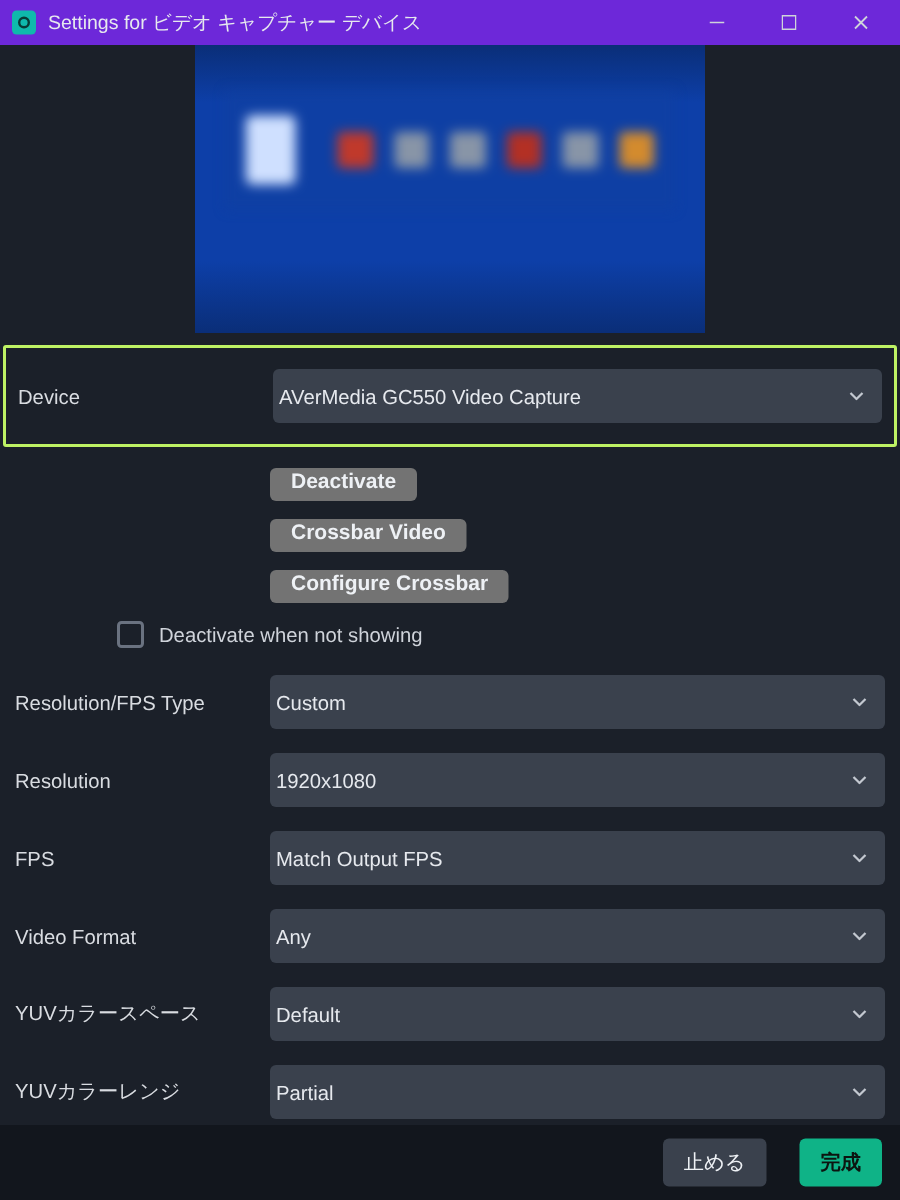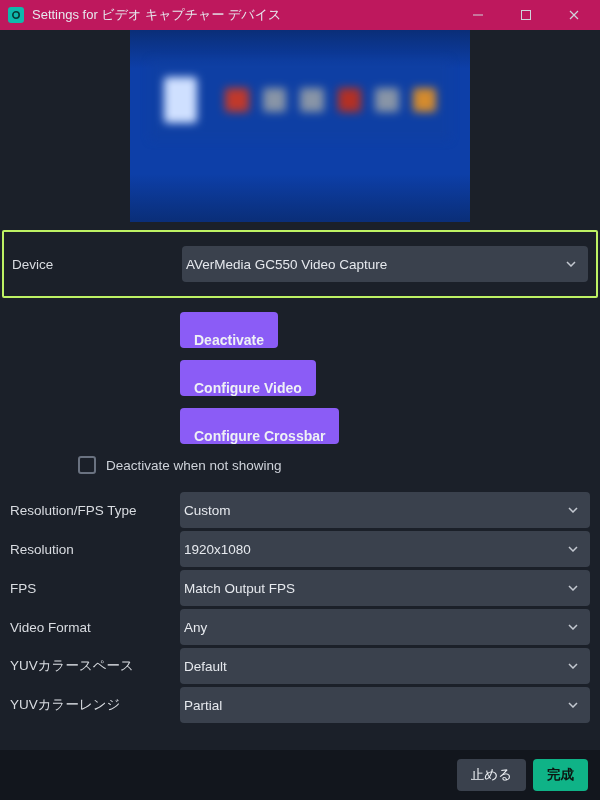--- a/index.html
+++ b/index.html
@@ -7,21 +7,21 @@
   body {
     background: #1b2029;
     color: #d9dce1;
     font-family: "Segoe UI", "Meiryo", Arial, sans-serif;
     font-size: 14px;
     display: flex;
     flex-direction: column;
   }
   .titlebar {
     height: 30px;
-    background: #be185d;
+    background: #6d28d9;
     display: flex;
     align-items: center;
     padding: 0 6px 0 8px;
     gap: 8px;
     color: #e6e9ee;
     font-size: 13px;
   }
   .titlebar .app-icon {
     width: 16px; height: 16px;
     background: #0fb9ac;
@@ -76,21 +76,21 @@
   .tile.amb { background:#d38b2e; }
 
   .form {
     padding: 8px 10px 0 10px;
   }
   .row {
     display: flex;
     align-items: center;
     gap: 10px;
     min-height: 36px;
-    margin-bottom: 3px;
+    margin-bottom: 16px;
   }
   .row .label {
     width: 160px;
     color: #d9dce1;
     font-size: 13.5px;
   }
   .row .field { flex: 1; }
 
   .row.highlight {
     border: 2px solid #bef264;
@@ -111,23 +111,23 @@
     position: relative;
     font-size: 13.5px;
   }
   .select .chev {
     position: absolute;
     right: 12px; top: 50%; transform: translateY(-50%);
     color: #c3c8d0;
   }
   .btn {
     display: inline-flex;
-    align-items: flex-end;
-    height: 36px;
-    background: #8b5cf6;
+    align-items: flex-start;
+    height: 22px;
+    background: #737373;
     color: #eef1f5;
     border-radius: 4px;
     padding: 0 14px;
     font-size: 14px;
     font-weight: 600;
   }
   .btn-row { margin-left: 170px; margin-bottom: 12px; }
   .check-row {
     margin-left: 68px;
     display: flex;
@@ -143,21 +143,21 @@
     border-radius: 3px;
     background: transparent;
   }
 
   .footer {
     height: 50px;
     background: #12161d;
     display: flex;
     align-items: center;
     justify-content: flex-end;
-    gap: 7px;
+    gap: 22px;
     padding: 0 12px;
   }
   .fbtn {
     height: 32px;
     padding: 0 14px;
     border-radius: 4px;
     display: inline-flex;
     align-items: center;
     font-size: 13.5px;
   }
@@ -228,21 +228,21 @@
     </div>
 
     <div class="btn-row">
       <div class="btn">
         <span>Deactivate</span>
       </div>
     </div>
 
     <div class="btn-row">
       <div class="btn">
-        <span>Configure Video</span>
+        <span>Crossbar Video</span>
       </div>
     </div>
 
     <div class="btn-row">
       <div class="btn">
         <span>Configure Crossbar</span>
       </div>
     </div>
 
     <div class="check-row">

